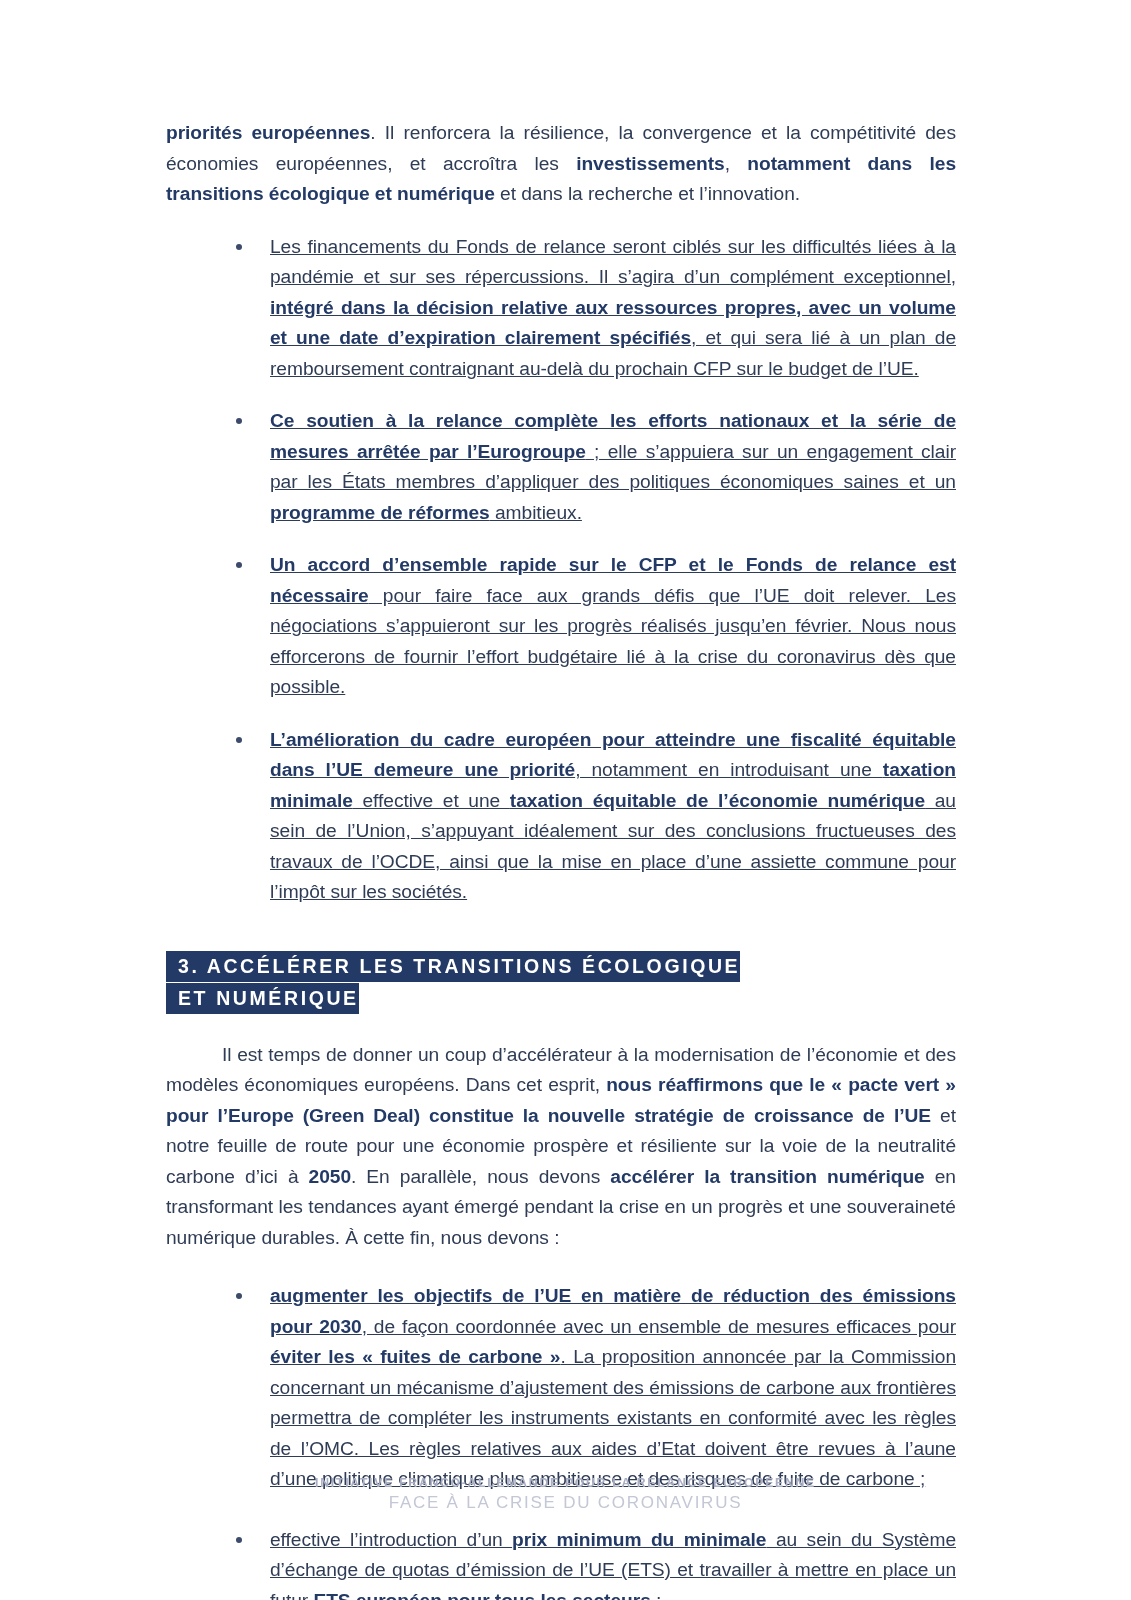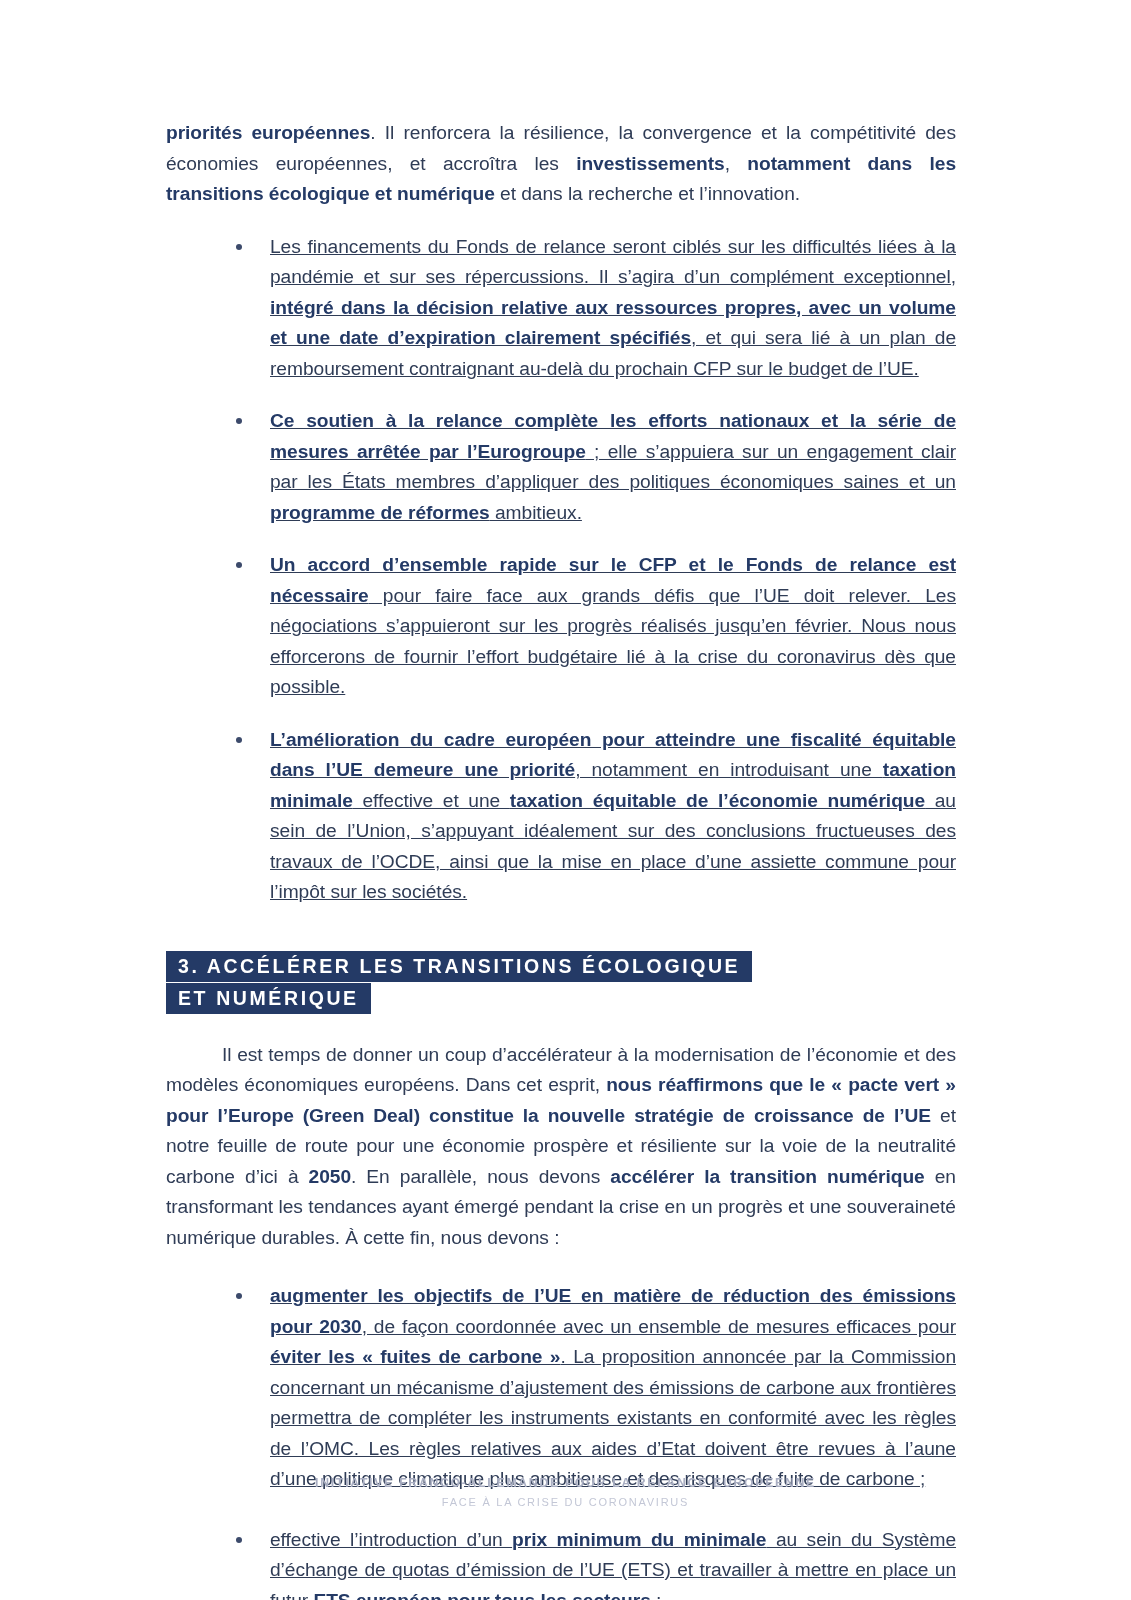--- a/index.html
+++ b/index.html
@@ -84,42 +84,42 @@
     margin-bottom: 0;
     font-size: 19.5px;
     font-weight: bold;
     line-height: 32px;
     letter-spacing: 2.6px;
     color: #ffffff;
     max-width: 620px;
   }
   .section-heading .band {
     background: #243a66;
-    padding: 4px 12px 5px 12px;
+    padding: 4px 0 5px 12px;
     box-decoration-break: clone;
     -webkit-box-decoration-break: clone;
   }
 
   
   .footer {
     position: absolute;
     left: 0;
     top: 1474px;
     width: 1131px;
     text-align: center;
   }
   .footer .line1 {
     font-size: 12.2px;
     font-weight: bold;
     letter-spacing: 1.75px;
     color: #a9aec2;
     line-height: 19px;
   }
   .footer .line2 {
-    font-size: 11px;
+    font-size: 17px;
     font-weight: normal;
     letter-spacing: 1.75px;
     color: #c3c7d6;
     line-height: 19px;
   }
 </style>
 </head>
 <body>
 
 <div class="page">

